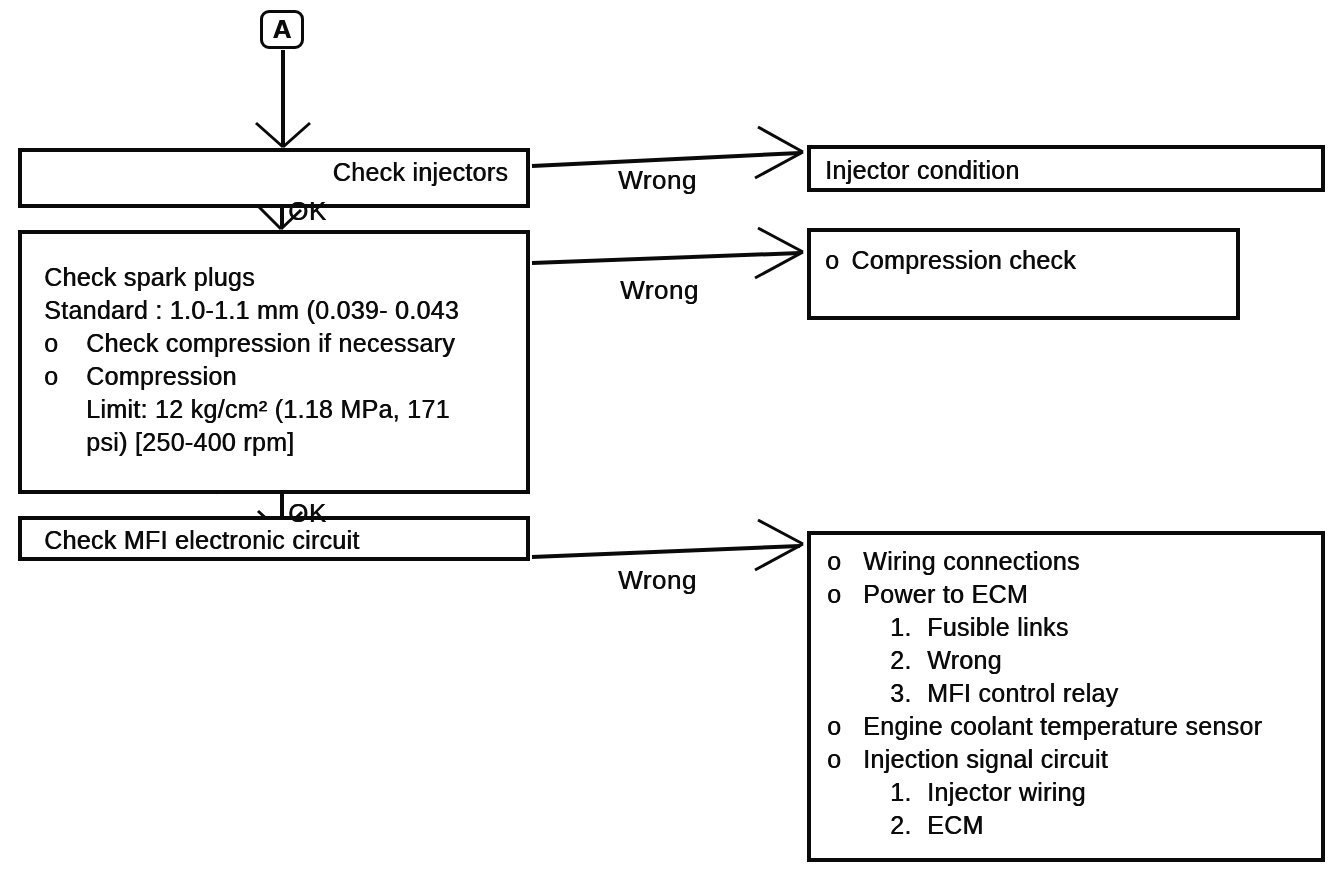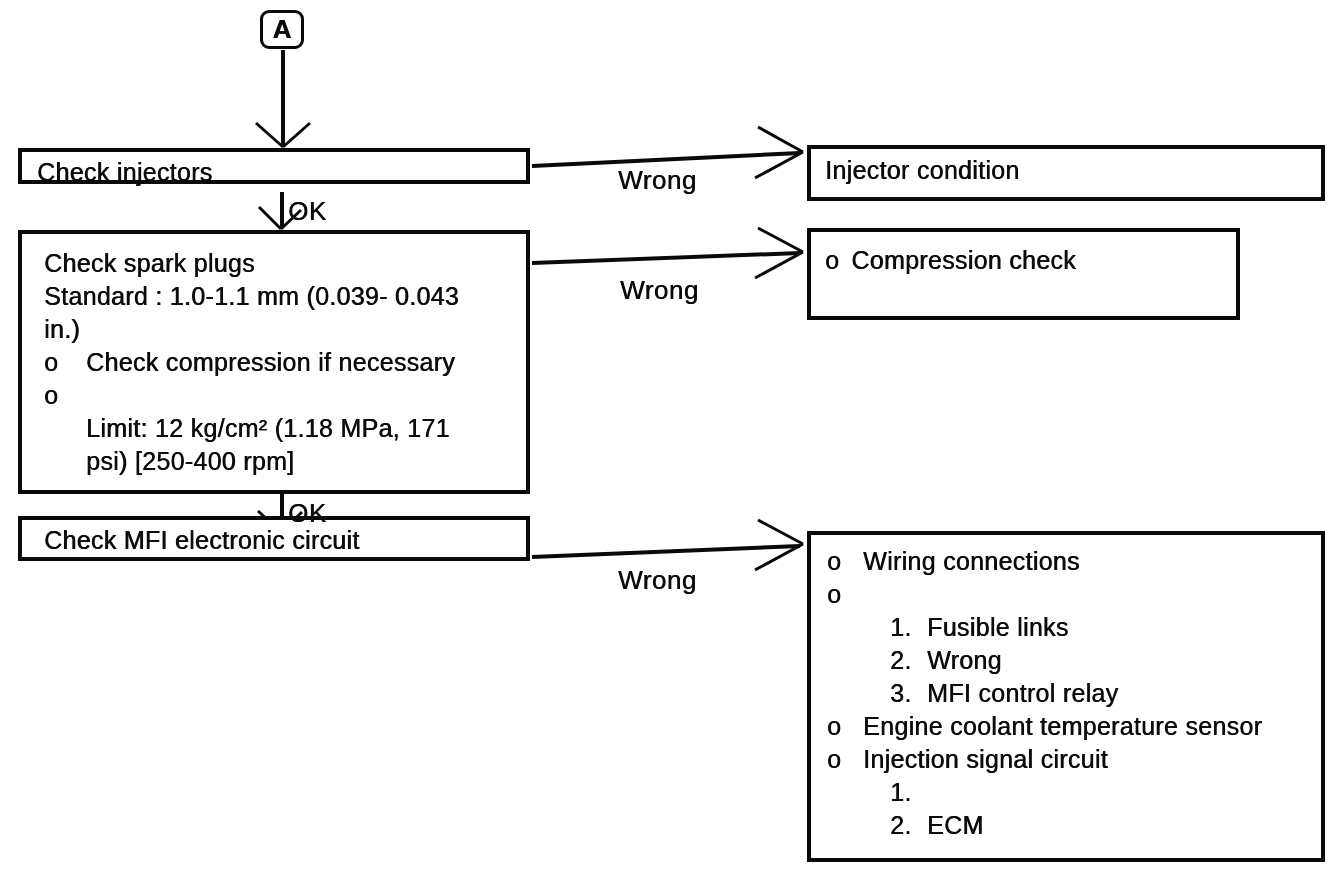--- a/index.html
+++ b/index.html
@@ -17,26 +17,26 @@
     border:4px solid #0a0a0a; font-size:25px; line-height:33px;
   }
   .connector-a {
     position:absolute; box-sizing:border-box; left:260px; top:10px;
     width:44px; height:39px; border:3px solid #0a0a0a; border-radius:9px;
     display:flex; align-items:center; justify-content:center;
     font-size:26px; font-weight:bold; background:#fff;
   }
 
   
-  .step1 { left:18px; top:148px; width:512px; height:36px; padding:4px 18px 0 15px; }
-  .step2 { left:18px; top:230px; width:512px; height:264px; padding:13px 14px 0 22px; }
+  .step1 { left:18px; top:148px; width:512px; height:60px; padding:4px 18px 0 15px;text-align:right; }
+  .step2 { left:18px; top:230px; width:512px; height:264px; padding:27px 14px 0 22px; }
   .step3 { left:18px; top:516px; width:512px; height:45px; padding:4px 18px 0 22px; }
 
   
-  .rbox1 { left:807px; top:145px; width:518px; height:56px; padding:5px 12px 0 14px; }
+  .rbox1 { left:807px; top:145px; width:518px; height:47px; padding:5px 12px 0 14px; }
   .rbox2 { left:807px; top:228px; width:433px; height:92px; padding:12px 12px 0 14px; }
   .rbox3 { left:807px; top:531px; width:518px; height:331px; padding:10px 8px 0 16px; }
 
   .row { display:flex; }
   .row .mk { flex:0 0 42px; }
   .row.cont { padding-left:42px; }
 
   .rbox3 .row .mk { flex:0 0 36px; }
   .rbox3 .row.num { padding-left:63px; }
   .rbox3 .row.num .mk { flex:0 0 37px; }
@@ -103,28 +103,26 @@
   </div>
 
   <div class="box step2">
     <div class="row">
       <span>Check spark plugs</span>
     </div>
     <div class="row">
       <span>Standard : 1.0-1.1 mm (0.039- 0.043</span>
     </div>
     <div class="row">
-      <span>in.)</span>
-    </div>
-    <div class="row">
       <span class="mk">o</span>
       <span>Check compression if necessary</span>
     </div>
     <div class="row">
       <span class="mk">o</span>
+      <span>Compression</span>
     </div>
     <div class="row cont">
       <span>Limit: 12 kg/cm² (1.18 MPa, 171</span>
     </div>
     <div class="row cont">
       <span>psi) [250-400 rpm]</span>
     </div>
   </div>
 
   <div class="box rbox2">
@@ -135,20 +133,21 @@
     <span>Check MFI electronic circuit</span>
   </div>
 
   <div class="box rbox3">
     <div class="row">
       <span class="mk">o</span>
       <span>Wiring connections</span>
     </div>
     <div class="row">
       <span class="mk">o</span>
+      <span>Power to ECM</span>
     </div>
     <div class="row num">
       <span class="mk">1.</span>
       <span>Fusible links</span>
     </div>
     <div class="row num">
       <span class="mk">2.</span>
       <span>Wrong</span>
     </div>
     <div class="row num">
@@ -158,20 +157,21 @@
     <div class="row">
       <span class="mk">o</span>
       <span>Engine coolant temperature sensor</span>
     </div>
     <div class="row">
       <span class="mk">o</span>
       <span>Injection signal circuit</span>
     </div>
     <div class="row num">
       <span class="mk">1.</span>
+      <span>Injector wiring</span>
     </div>
     <div class="row num">
       <span class="mk">2.</span>
       <span>ECM</span>
     </div>
   </div>
 
   <div class="edge-label lbl-ok1">OK</div>
   <div class="edge-label lbl-wrong1">Wrong</div>
   <div class="edge-label lbl-wrong2">Wrong</div>

